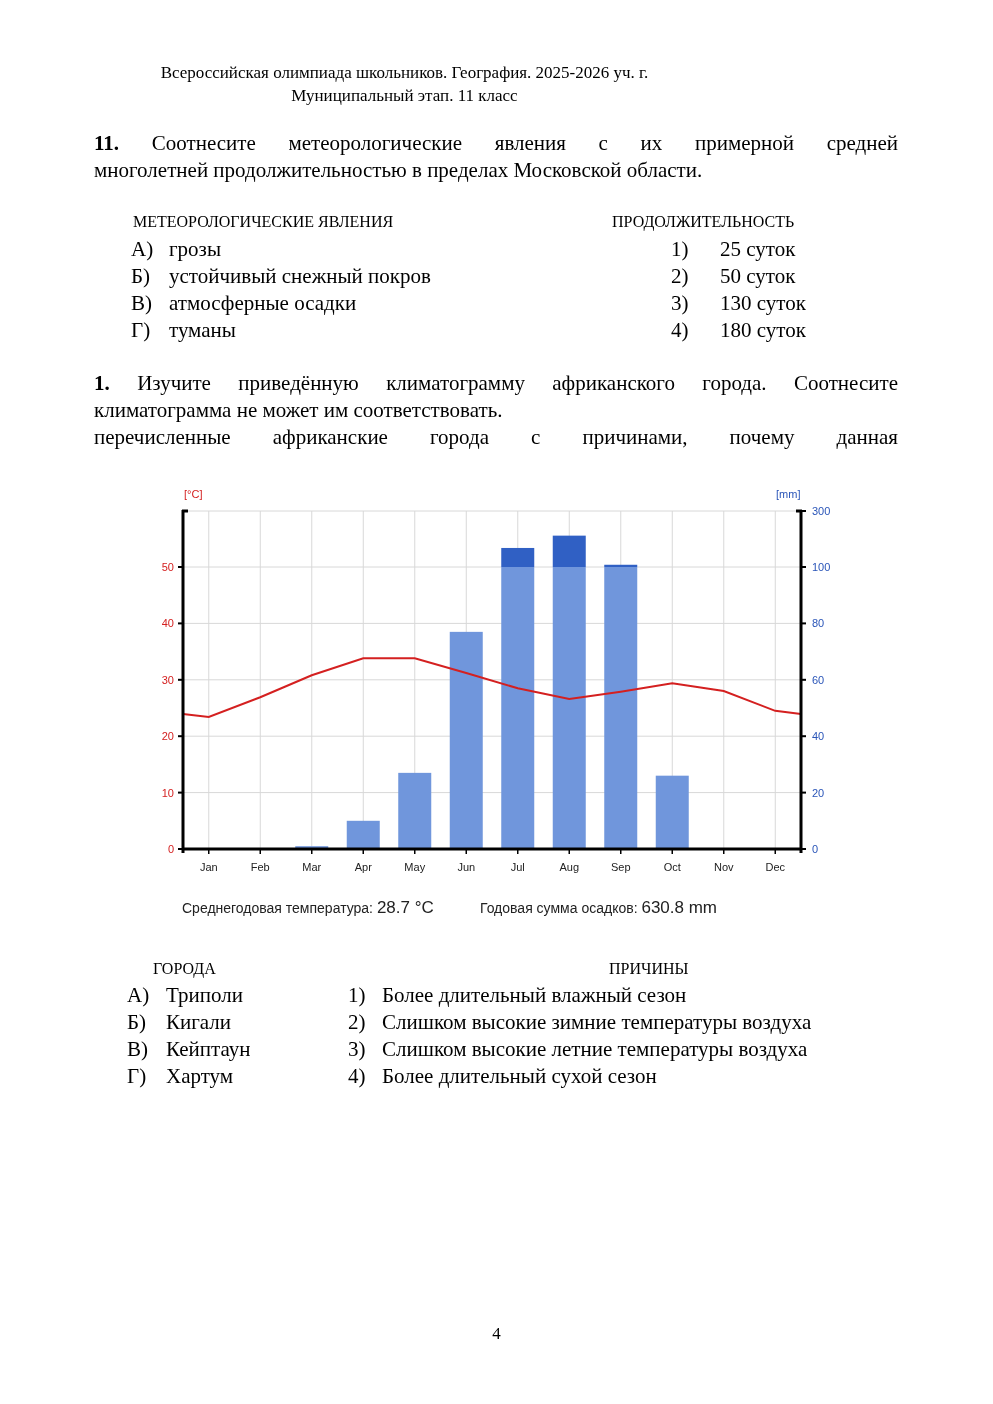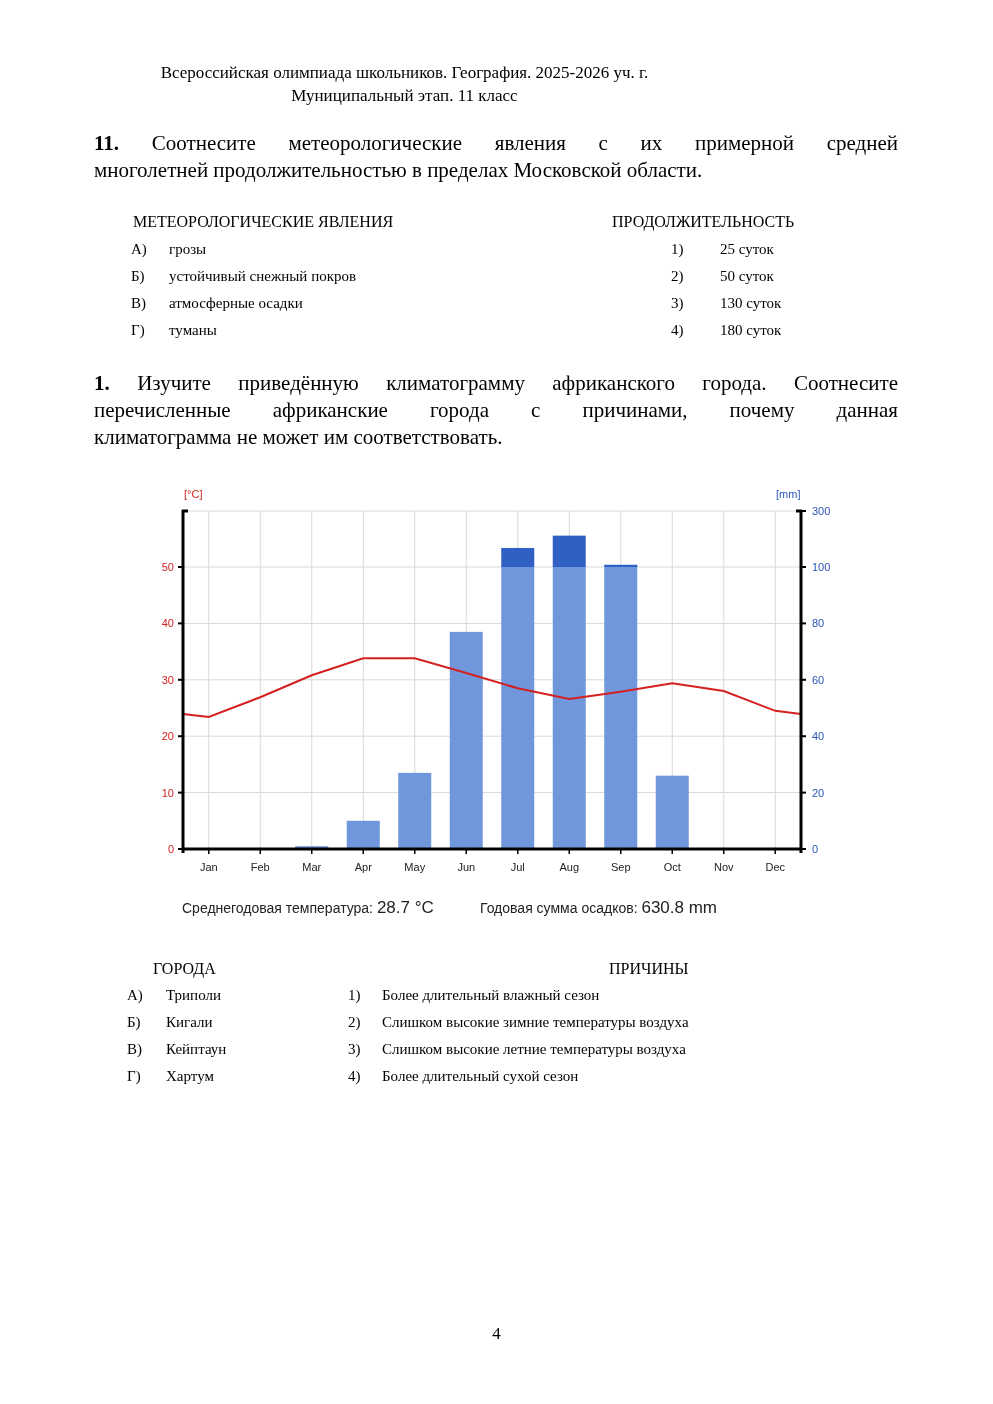--- a/index.html
+++ b/index.html
@@ -1,21 +1,21 @@
 <!DOCTYPE html>
 <html><head>
 <meta charset="utf-8">
 <style>
   html, body { margin:0; padding:0; background:#fff; }
   body { width:993px; height:1404px; position:relative; font-family:"Liberation Serif", serif; color:#000; overflow:hidden; }
   .hdr { position:absolute; left:0; width:809px; text-align:center; font-size:17px; line-height:22px; }
   .para { position:absolute; left:94px; width:804px; font-size:21px; line-height:27px; text-align:justify; }
   .para b { font-weight:bold; }
   .colhead { position:absolute; font-size:16px; line-height:27px; }
-  .row { position:absolute; font-size:15px; line-height:27px; white-space:nowrap; }
+  .row { position:absolute; font-size:21px; line-height:27px; white-space:nowrap; }
   .row .lab { display:inline-block; }
   #chart { position:absolute; left:150px; top:480px; width:700px; height:400px; }
   .stat { position:absolute; top:898px; font-family:"Liberation Sans", sans-serif; font-size:14px; color:#222; white-space:nowrap; }
   .stat .v { font-size:17px; }
   .pagenum { position:absolute; top:1324px; left:0; width:993px; text-align:center; font-size:17px; }
 </style>
 </head>
 <body>
 
 <div class="hdr" style="top:62px;">Всероссийская олимпиада школьников. География. 2025-2026 уч. г.</div>
@@ -38,22 +38,22 @@
 
 <div>
   <div class="row" style="left:671px; top:236px;"><span class="lab" style="width:49px">1)</span><span>25 суток</span></div>
   <div class="row" style="left:671px; top:263px;"><span class="lab" style="width:49px">2)</span><span>50 суток</span></div>
   <div class="row" style="left:671px; top:290px;"><span class="lab" style="width:49px">3)</span><span>130 суток</span></div>
   <div class="row" style="left:671px; top:317px;"><span class="lab" style="width:49px">4)</span><span>180 суток</span></div>
 </div>
 
 <div class="para" style="top:370px;">
   <div style="text-align:justify; text-align-last:justify;"><b>1.</b> <span>Изучите приведённую климатограмму африканского города. Соотнесите</span></div>
+  <div>климатограмма не может им соответствовать.</div>
   <div style="text-align:justify; text-align-last:justify;">перечисленные африканские города с причинами, почему данная</div>
-  <div>климатограмма не может им соответствовать.</div>
 </div>
 
 <svg id="chart" viewBox="0 0 700 400" xmlns="http://www.w3.org/2000/svg">
   <g id="grid">
       <line x1="33" x2="651" y1="369" y2="369" stroke="#d8d8d8" stroke-width="1"></line>
       <line x1="33" x2="651" y1="312.6" y2="312.6" stroke="#d8d8d8" stroke-width="1"></line>
       <line x1="33" x2="651" y1="256.2" y2="256.2" stroke="#d8d8d8" stroke-width="1"></line>
       <line x1="33" x2="651" y1="199.8" y2="199.8" stroke="#d8d8d8" stroke-width="1"></line>
       <line x1="33" x2="651" y1="143.4" y2="143.4" stroke="#d8d8d8" stroke-width="1"></line>
       <line x1="33" x2="651" y1="87" y2="87" stroke="#d8d8d8" stroke-width="1"></line>

